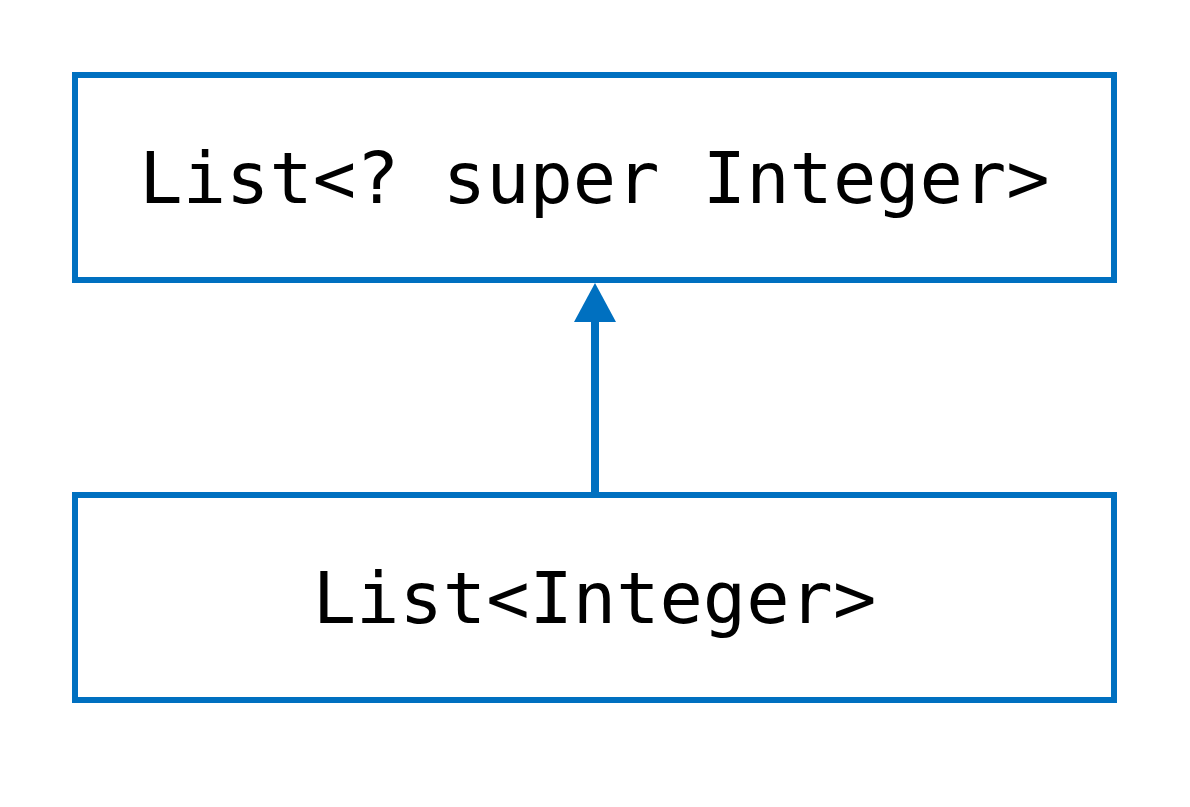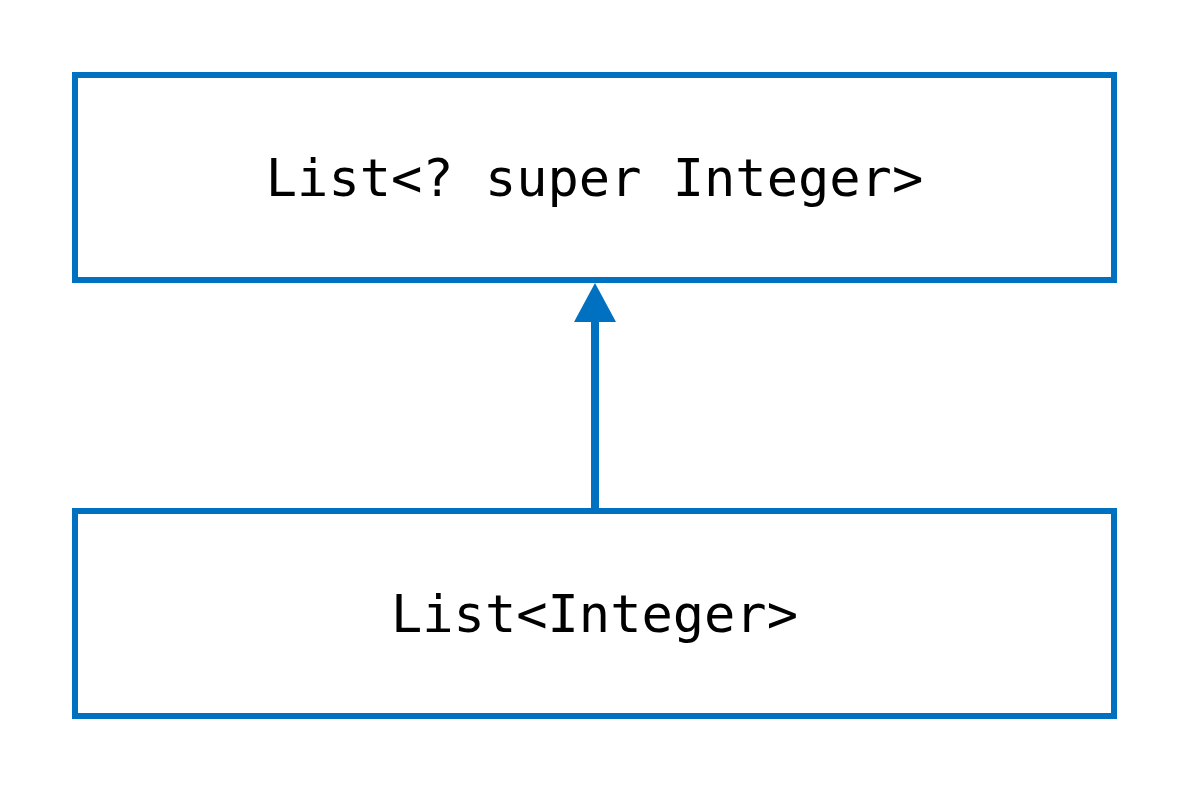--- a/index.html
+++ b/index.html
@@ -24,23 +24,23 @@
     left: 72px;
     width: 1045px;
     height: 211px;
     border: 6px solid var(--accent);
     background: var(--background);
     display: flex;
     align-items: center;
     justify-content: center;
   }
   .node-box.top    { top: 72px; }
-  .node-box.bottom { top: 508px; }
+  .node-box.bottom { top: 492px; }
   .node-label {
-    font-size: 52px;
+    font-size: 72px;
     color: var(--text);
     white-space: pre;
     letter-spacing: 0;
   }
   .edge-arrow {
     position: absolute;
     left: 570px;
     top: 283px;
     width: 50px;
     height: 235px;

